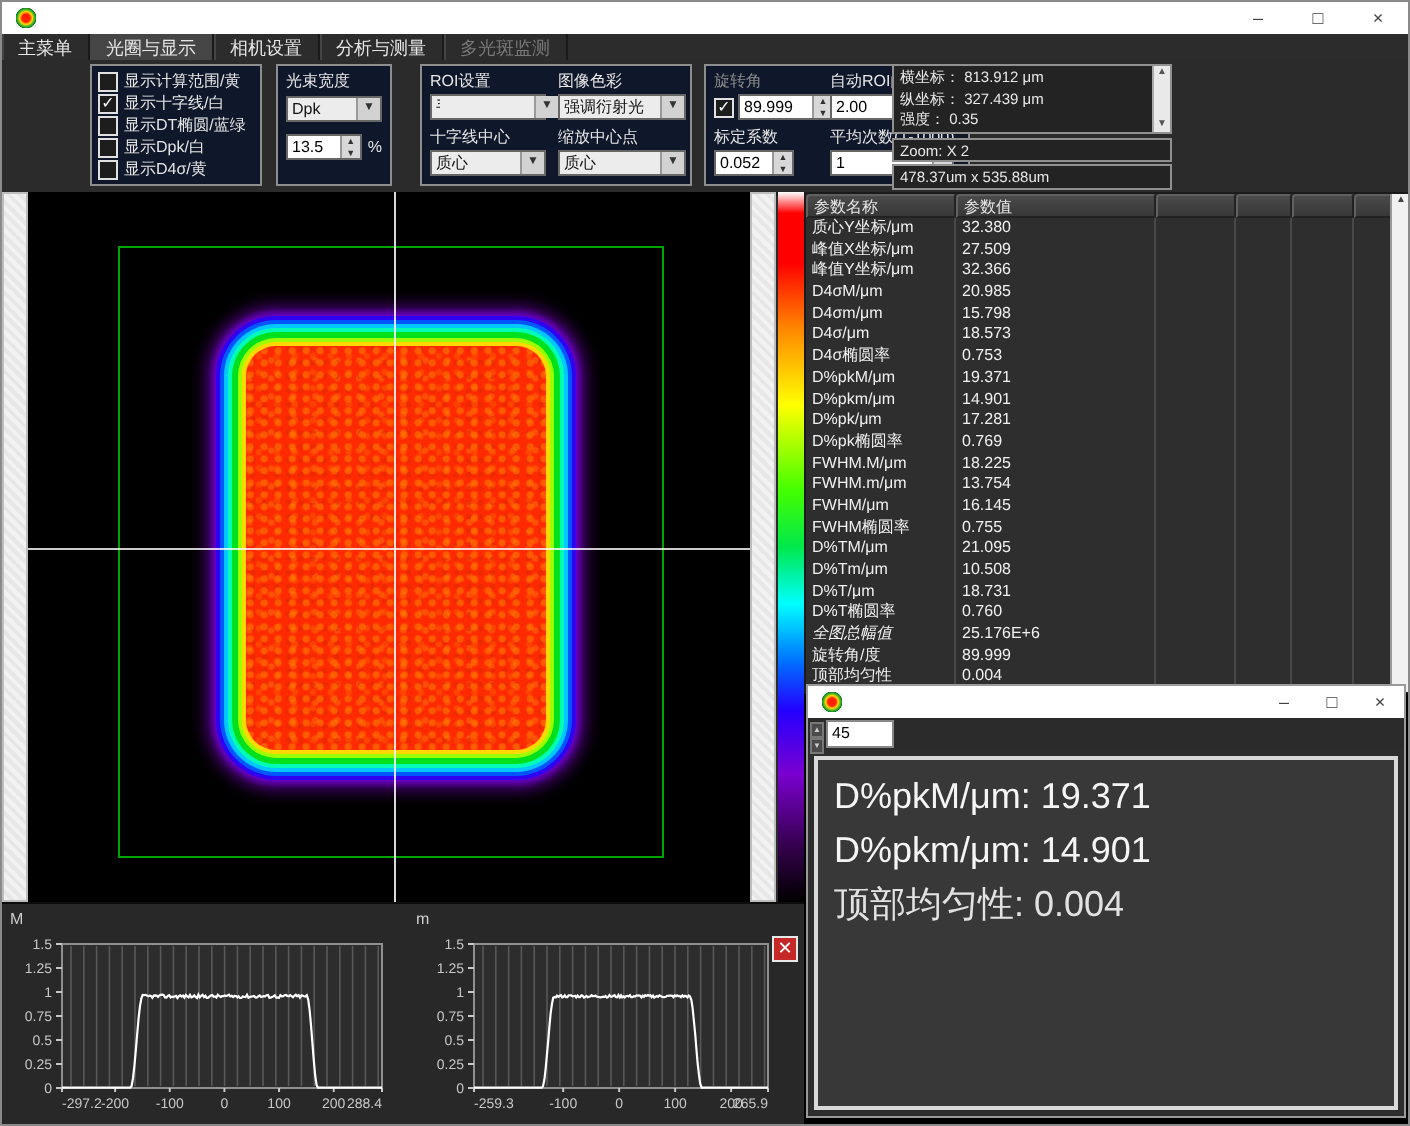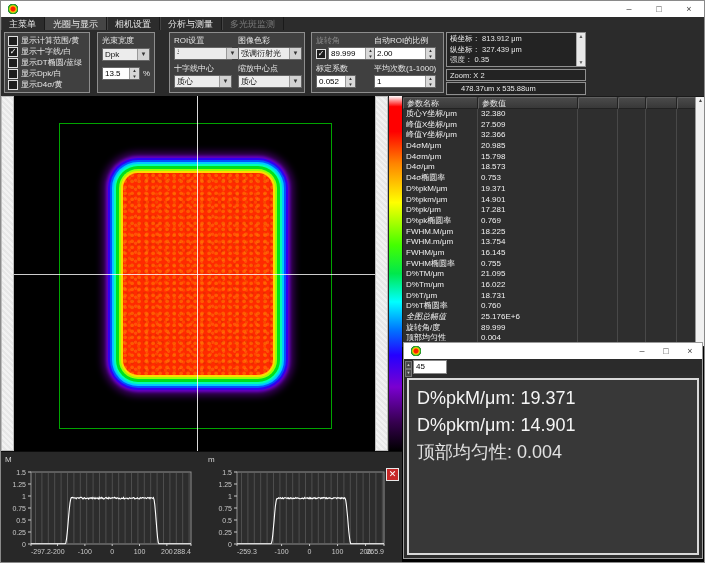--- a/index.html
+++ b/index.html
@@ -15,21 +15,21 @@
   .titletext{font-size:7.5px;color:#707070;white-space:nowrap;}
   .winbtns{margin-left:auto;display:flex;height:100%;}
   .winbtn{width:30px;text-align:center;font-size:9px;color:#444;line-height:16px;}
   
   .menubar{left:0;top:16px;width:100%;height:13px;background:#2c2c2c;display:flex;border-bottom:1px solid #1c1c1c;}
   .mtab{font-size:9px;color:#e6e6e6;padding:1px 8px 0 8px;border-right:1px solid #1a1a1a;box-shadow:1px 0 0 #444 inset;}
   .mtab.active{background:#454545;}
   .mtab.disabled{color:#787878;}
   
   .toolbar{left:0;top:29px;width:100%;height:66px;background:#2b2b2b;border-bottom:2px solid #1e1e1e;}
-  .group{position:absolute;border:1px solid #8d8d8d;background:#404040;box-sizing:border-box;}
+  .group{position:absolute;border:1px solid #8d8d8d;background:#0f172a;box-sizing:border-box;margin-left:41px;}
   .lbl{font-size:8px;color:#e6e6e6;white-space:nowrap;}
   .lbl.dim{color:#8b8b8b;}
   .cbrow{display:flex;align-items:center;height:11px;gap:3px;}
   .cb{width:8px;height:8px;border:1px solid #e0e0e0;background:#1d1d1d;font-size:8px;line-height:8px;color:#fff;
       text-align:center;flex:0 0 auto;}
   .select{display:flex;align-items:center;background:#ececec;border:1px solid #666;height:13px;box-sizing:border-box;}
   .select .sval{font-size:8px;color:#111;padding:0 2px;white-space:nowrap;flex:1;overflow:hidden;}
   .select .arrow{width:11px;height:100%;background:#d2d2d2;border-left:1px solid #999;font-size:6px;color:#333;
       text-align:center;line-height:11px;flex:0 0 auto;}
   .spin{display:flex;align-items:center;background:#fff;border:1px solid #666;height:13px;box-sizing:border-box;}
@@ -233,21 +233,21 @@
       <div class="infobox" style="position:relative;width:140px;height:35px;padding:1px 12px 0 3px;line-height:10.5px;">
         <div>横坐标：  813.912 μm</div>
         <div>纵坐标：  327.439 μm</div>
         <div>强度：  0.35</div>
         <div class="vscroll-mini">
             <span>▲</span>
             <span>▼</span>
           </div>
       </div>
       <div class="infobox" style="width:140px;height:12px;margin-top:2px;line-height:11px;padding-left:3px;">Zoom: X 2</div>
-      <div class="infobox" style="width:140px;height:13px;margin-top:1px;line-height:12px;padding-left:14px;">478.37um x 535.88um</div>
+      <div class="infobox" style="width:140px;height:13px;margin-top:1px;line-height:12px;padding-left:3px;">478.37um x 535.88um</div>
     </div>
   </div>
 
   <div class="abs imgscroll" style="left:0;top:95px;width:13px;height:355px;"></div>
 
   <div class="abs imagearea">
     <div class="roirect"></div>
     <div class="beam"></div>
     <div class="cross-v" style="left:183px;"></div>
     <div class="cross-h" style="top:178px;"></div>
@@ -392,21 +392,21 @@
         <div class="prow">
           <div class="pcell" style="width: 75px;">D%TM/μm</div>
           <div class="pcell" style="width: 100px;">21.095</div>
           <div class="pcell" style="width: 40px;"></div>
           <div class="pcell" style="width: 28px;"></div>
           <div class="pcell" style="width: 31px;"></div>
           <div class="pcell" style="width: 19px;"></div>
         </div>
         <div class="prow">
           <div class="pcell" style="width: 75px;">D%Tm/μm</div>
-          <div class="pcell" style="width: 100px;">16.022</div>
+          <div class="pcell" style="width: 100px;">10.508</div>
           <div class="pcell" style="width: 40px;"></div>
           <div class="pcell" style="width: 28px;"></div>
           <div class="pcell" style="width: 31px;"></div>
           <div class="pcell" style="width: 19px;"></div>
         </div>
         <div class="prow">
           <div class="pcell" style="width: 75px;">D%T/μm</div>
           <div class="pcell" style="width: 100px;">18.731</div>
           <div class="pcell" style="width: 40px;"></div>
           <div class="pcell" style="width: 28px;"></div>

